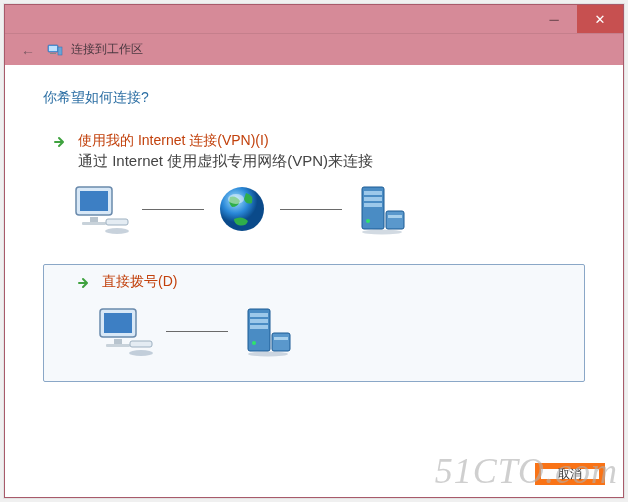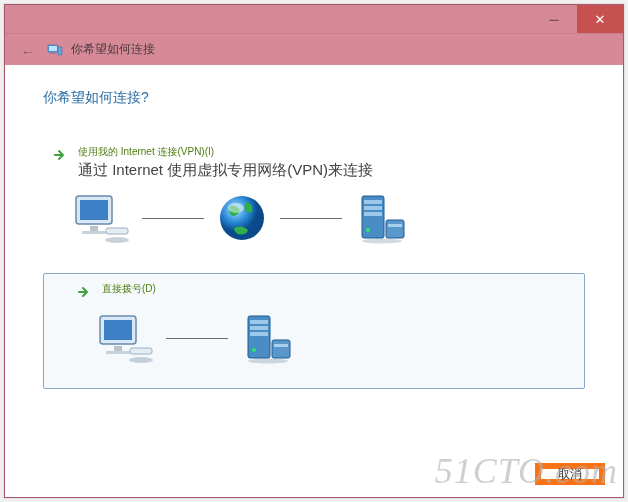--- a/index.html
+++ b/index.html
@@ -59,21 +59,21 @@
   }
   .wp-icon {
     width: 16px; height: 16px;
   }
   .body {
     padding: 24px 38px 0 38px;
   }
   .heading {
     color: #2b6ea3;
     font-size: 14px;
-    margin-bottom: 29px;
+    margin-bottom: 16px;
   }
   .option {
     border: 1px solid transparent;
     padding: 8px 8px 8px 8px;
     border-radius: 2px;
     margin-bottom: 4px;
   }
   .option.selected {
     border-color: #8aa7c7;
     background: #f6f9fc;
@@ -83,22 +83,22 @@
     display: flex;
     align-items: flex-start;
     gap: 10px;
   }
   .arrow-icon {
     width: 16px; height: 16px;
     margin-top: 2px;
     flex-shrink: 0;
   }
   .option-title {
-    color: #4d7c0f;
-    font-size: 10px;
+    color: #c2410c;
+    font-size: 14px;
     margin-bottom: 2px;
   }
   .option-desc {
     color: #444;
     font-size: 15px;
   }
   .diagram {
     display: flex;
     align-items: center;
     gap: 0;
@@ -150,21 +150,21 @@
   </div>
 
   <div class="header">
     <div class="back-btn">←</div>
     <svg class="wp-icon" viewBox="0 0 16 16">
       <rect x="1" y="3" width="10" height="7" rx="1" fill="#5a9de0" stroke="#2a6cb0" stroke-width="0.6"></rect>
       <rect x="2" y="4" width="8" height="5" fill="#bfe1ff"></rect>
       <rect x="3" y="11" width="6" height="1" fill="#888"></rect>
       <rect x="11" y="5" width="4" height="8" fill="#6aa4d6" stroke="#2a6cb0" stroke-width="0.5"></rect>
     </svg>
-    <span>你希望如何连接</span>
+    <span>连接到工作区</span>
   </div>
 
   <div class="body">
     <div class="heading">你希望如何连接?</div>
 
     <div class="option">
       <div class="option-row">
         <svg class="arrow-icon" viewBox="0 0 16 16">
           <path d="M3 8 h7 M7 4 l4 4 l-4 4" stroke="#3fa23f" stroke-width="2" fill="none" stroke-linecap="round" stroke-linejoin="round"></path>
         </svg>

